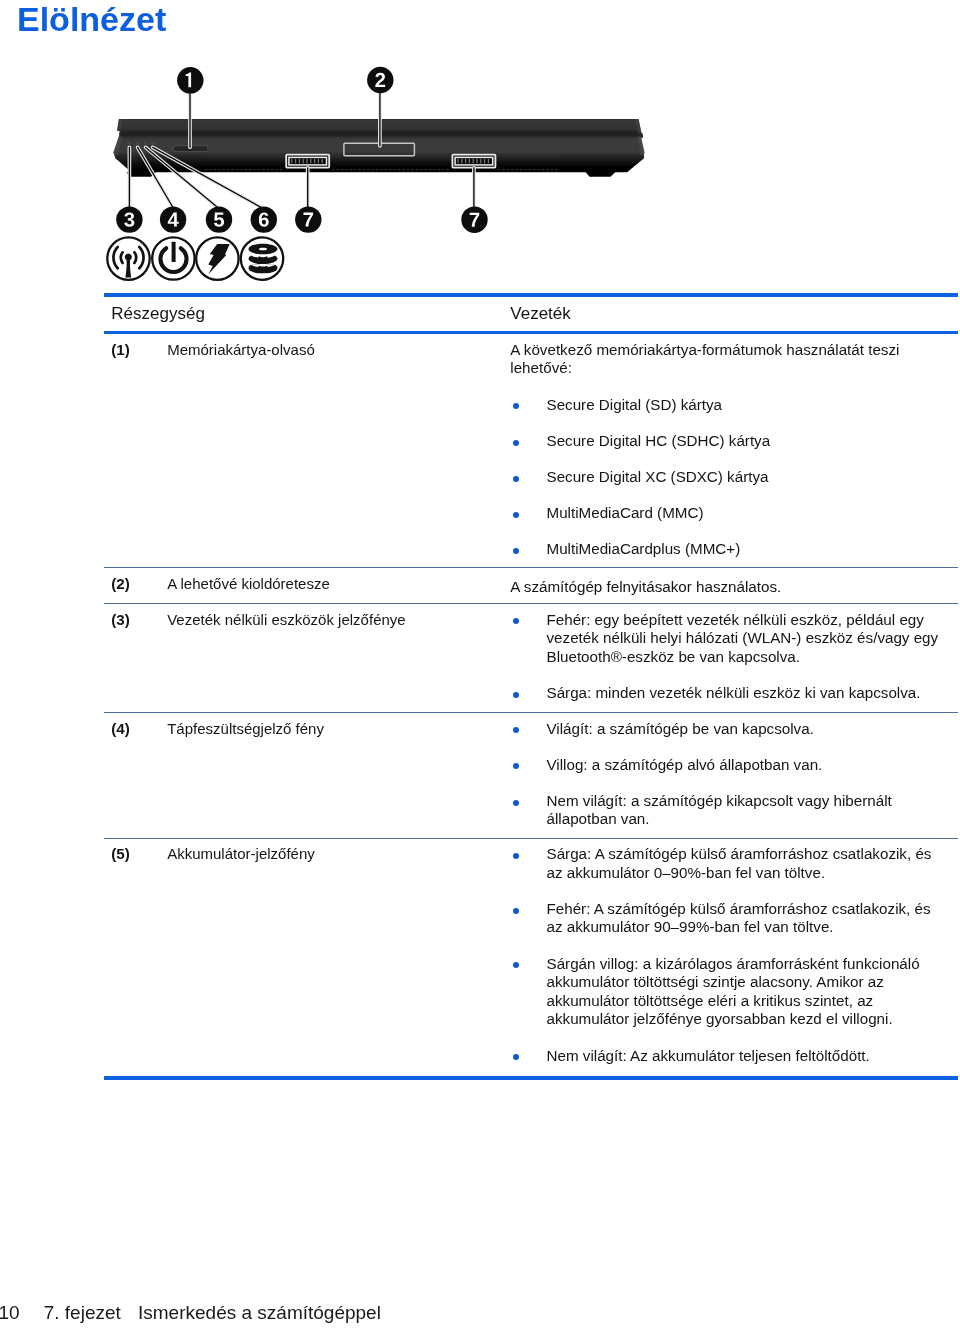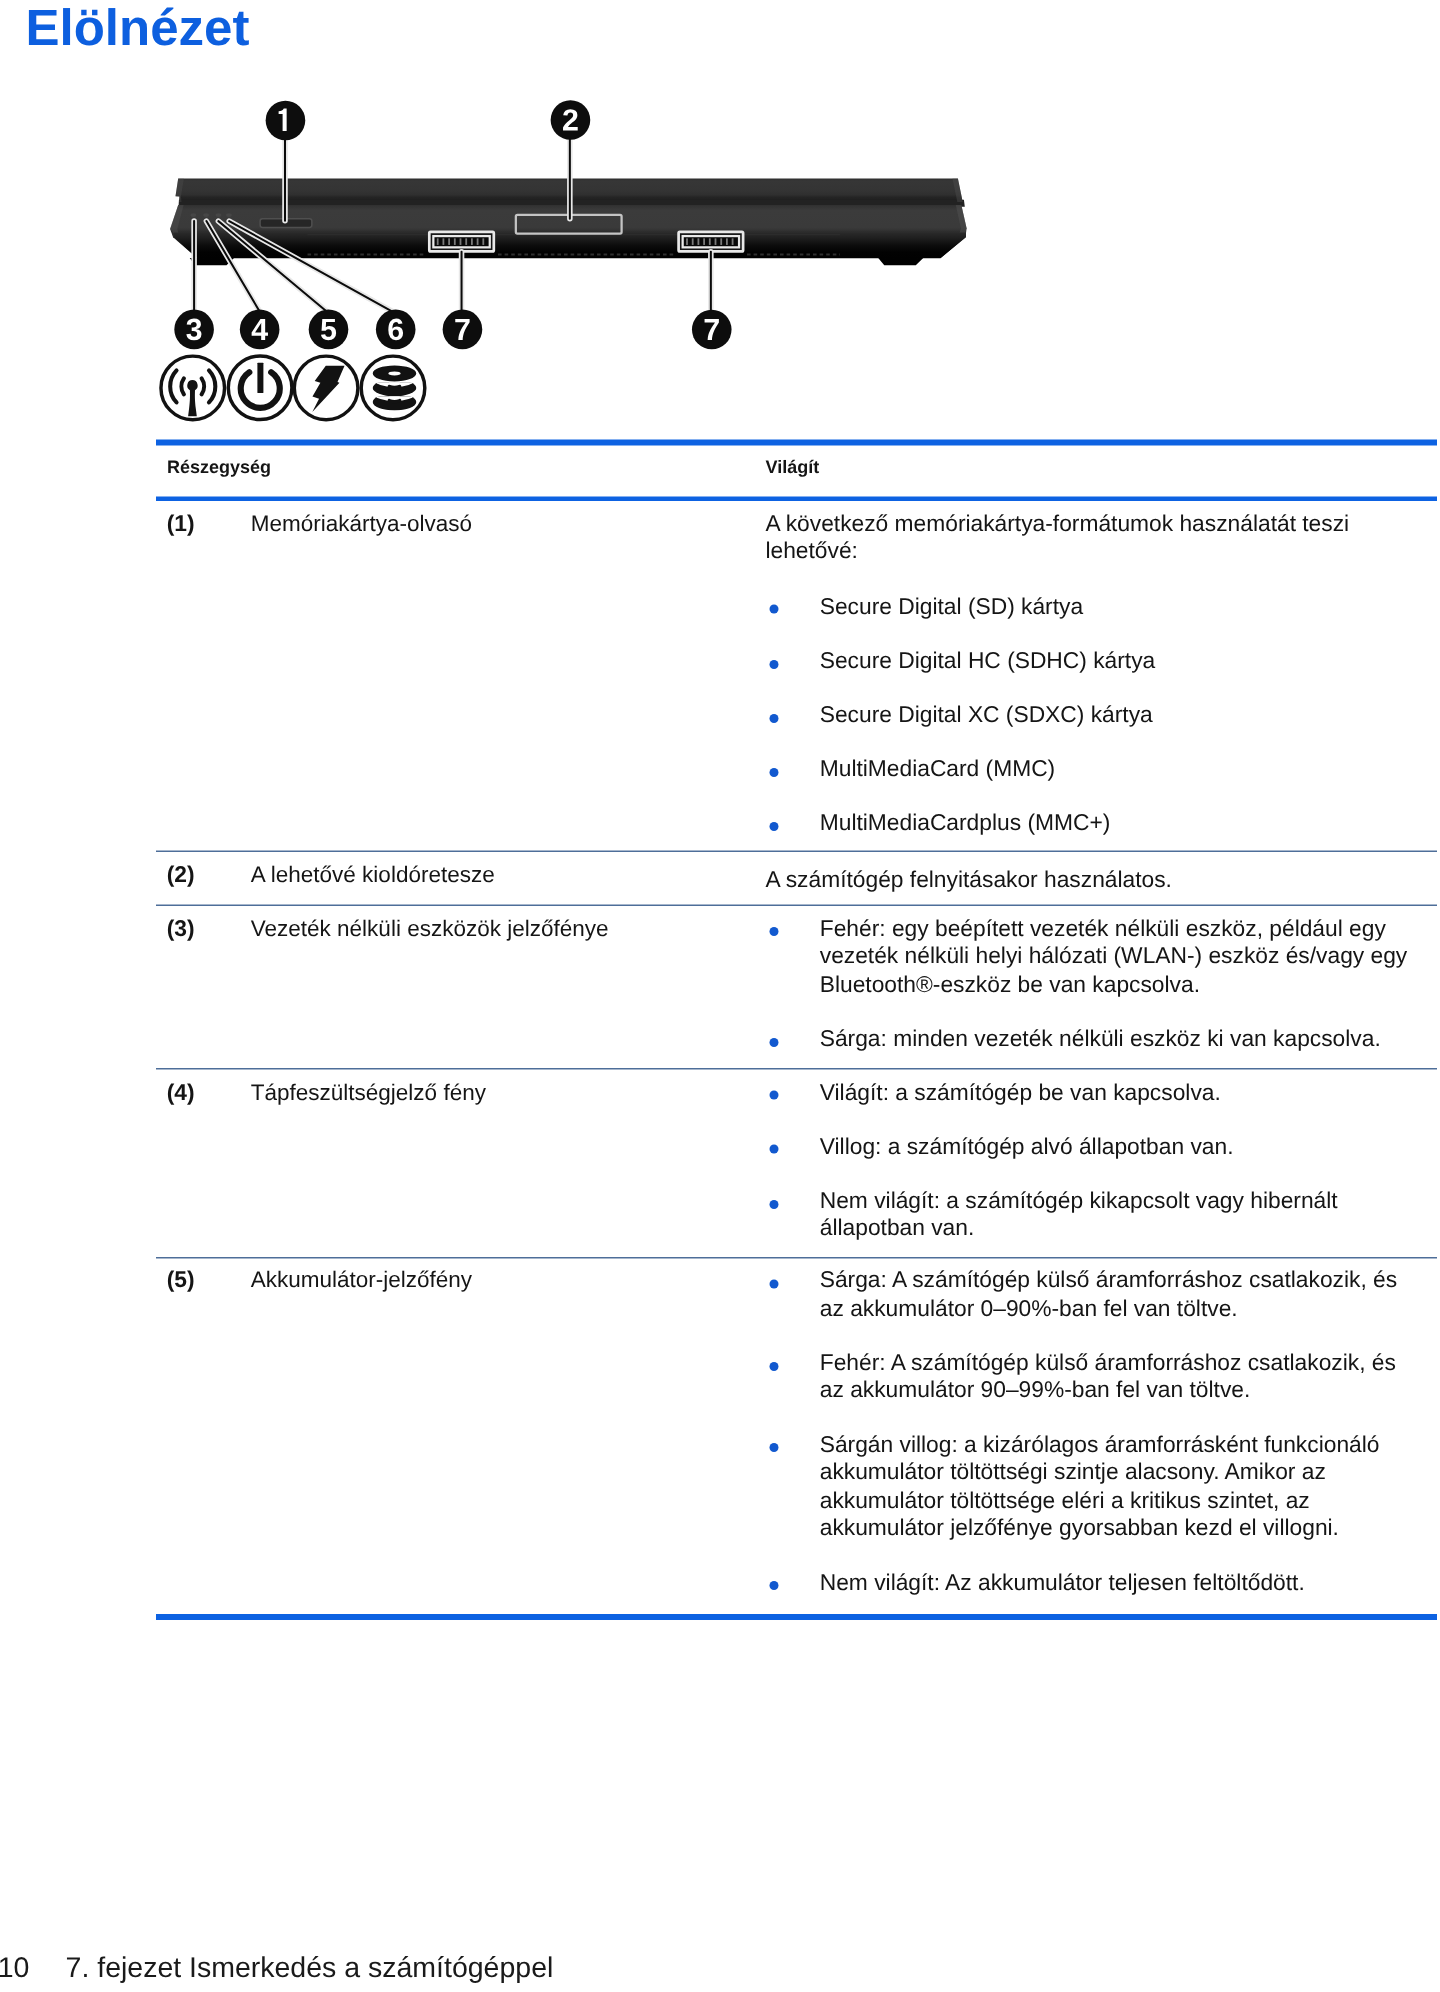--- a/index.html
+++ b/index.html
@@ -11,31 +11,31 @@
   #title{position:absolute;left:17px;top:2px;font-size:34px;line-height:34px;
          font-weight:bold;color:#0D5FDF;white-space:pre;}
 
   
   #figure{position:absolute;left:0;top:0;width:960px;height:292px;}
   .rule-top{position:absolute;left:104px;width:854px;height:4px;background:#0D62E2;}
   .rule-mid{position:absolute;left:104px;width:854px;height:3px;background:#0D62E2;}
   .rule-sep{position:absolute;left:104px;width:854px;height:1.4px;background:#4E6E99;}
   .rule-bot{position:absolute;left:104px;width:854px;height:4px;background:#0D62E2;}
 
-  .hdr{position:absolute;font-size:12px;font-weight:bold;color:#151515;white-space:pre;}
+  .hdr{position:absolute;font-size:17px;font-weight:normal;color:#151515;white-space:pre;}
   .cellnum{position:absolute;font-size:15.2px;font-weight:bold;color:#151515;white-space:pre;}
   .cellname{position:absolute;font-size:15px;color:#151515;white-space:pre;}
   .desc{position:absolute;font-size:15.2px;color:#151515;line-height:18.6px;}
   .bullet{position:absolute;width:6px;height:6px;border-radius:50%;background:#1259CF;}
 
   
   #footer{position:absolute;left:0px;top:1301px;font-size:19px;line-height:24px;color:#1a1a1a;white-space:pre;}
   #f-page{position:absolute;left:-1.5px;}
   #f-chapter{position:absolute;left:43.7px;}
-  #f-section{position:absolute;left:126px;}
+  #f-section{position:absolute;left:138px;}
 </style>
 </head>
 <body>
 
 <div class="page">
 
   <div id="title">Elölnézet</div>
 
   <div id="figure">
     <svg width="960" height="292" viewBox="0 0 960 292" xmlns="http://www.w3.org/2000/svg">
@@ -232,21 +232,21 @@
           </g>
         </g>
       </g>
     </svg>
   </div>
 
   <div id="table-area">
       <div class="rule-top" style="top:292.6px"></div>
       <div class="rule-mid" style="top:330.6px"></div>
       <div class="hdr" style="left:111.3px;top:303.6px">Részegység</div>
-      <div class="hdr" style="left:510.3px;top:303.6px">Világít</div>
+      <div class="hdr" style="left:510.3px;top:303.6px">Vezeték</div>
       <div class="cellnum" style="left:111.2px;top:340.8px">(1)</div>
       <div class="cellname" style="left:167.2px;top:340.8px">Memóriakártya-olvasó</div>
       <div class="desc" style="left:510.3px;top:340.8px;width:420px">A következő memóriakártya-formátumok használatát teszi<br>lehetővé:</div>
       <div class="bullet" style="left:512.8px;top:403.3px"></div>
       <div class="desc" style="left:546.5px;top:395.6px;width:420px">Secure Digital (SD) kártya</div>
       <div class="bullet" style="left:512.8px;top:439.5px"></div>
       <div class="desc" style="left:546.5px;top:431.8px;width:420px">Secure Digital HC (SDHC) kártya</div>
       <div class="bullet" style="left:512.8px;top:475.7px"></div>
       <div class="desc" style="left:546.5px;top:468px;width:420px">Secure Digital XC (SDXC) kártya</div>
       <div class="bullet" style="left:512.8px;top:511.9px"></div>

